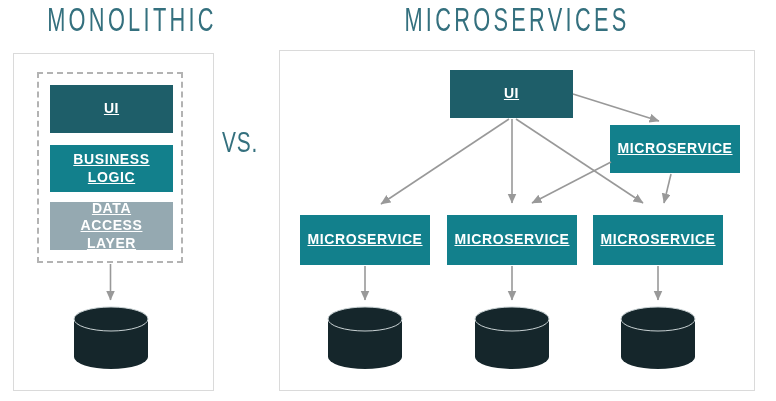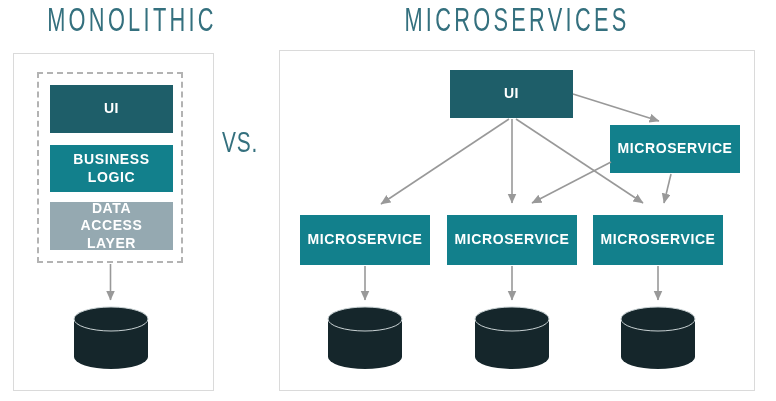--- a/index.html
+++ b/index.html
@@ -23,21 +23,21 @@
   }
   #monolith-panel { left:13px; top:53px; width:201px; height:338px; }
   #micro-panel    { left:279px; top:50px; width:476px; height:341px; }
   .dashed-boundary {
     position:absolute; left:37px; top:72px; width:146px; height:191px;
     border:2px dashed var(--dashed-border,#B3B3B3); box-sizing:border-box;
   }
   .box {
     position:absolute; display:flex; align-items:center; justify-content:center;
     color:var(--box-text,#FFFFFF); font-weight:bold; text-align:center;
-    letter-spacing:0.6px; line-height:1.25; box-sizing:border-box; padding:16px;
+    letter-spacing:0.6px; line-height:1.25; box-sizing:border-box; padding:16px;text-decoration:underline;
   }
   .dark { background:var(--dark-teal,#1E5E69); }
   .teal { background:var(--teal,#12808C); }
   .gray { background:var(--gray-teal,#95A9B1); }
   .layer { font-size:14px; }
   .svc   { font-size:14px; }
   #mono-layer-ui  { left:50px;  top:85px;  width:123px; height:48px; }
   #mono-layer-bl  { left:50px;  top:145px; width:123px; height:47px; }
   #mono-layer-dal { left:50px;  top:202px; width:123px; height:48px; }
   #micro-ui       { left:450px; top:70px;  width:123px; height:48px; font-size:14px; }

